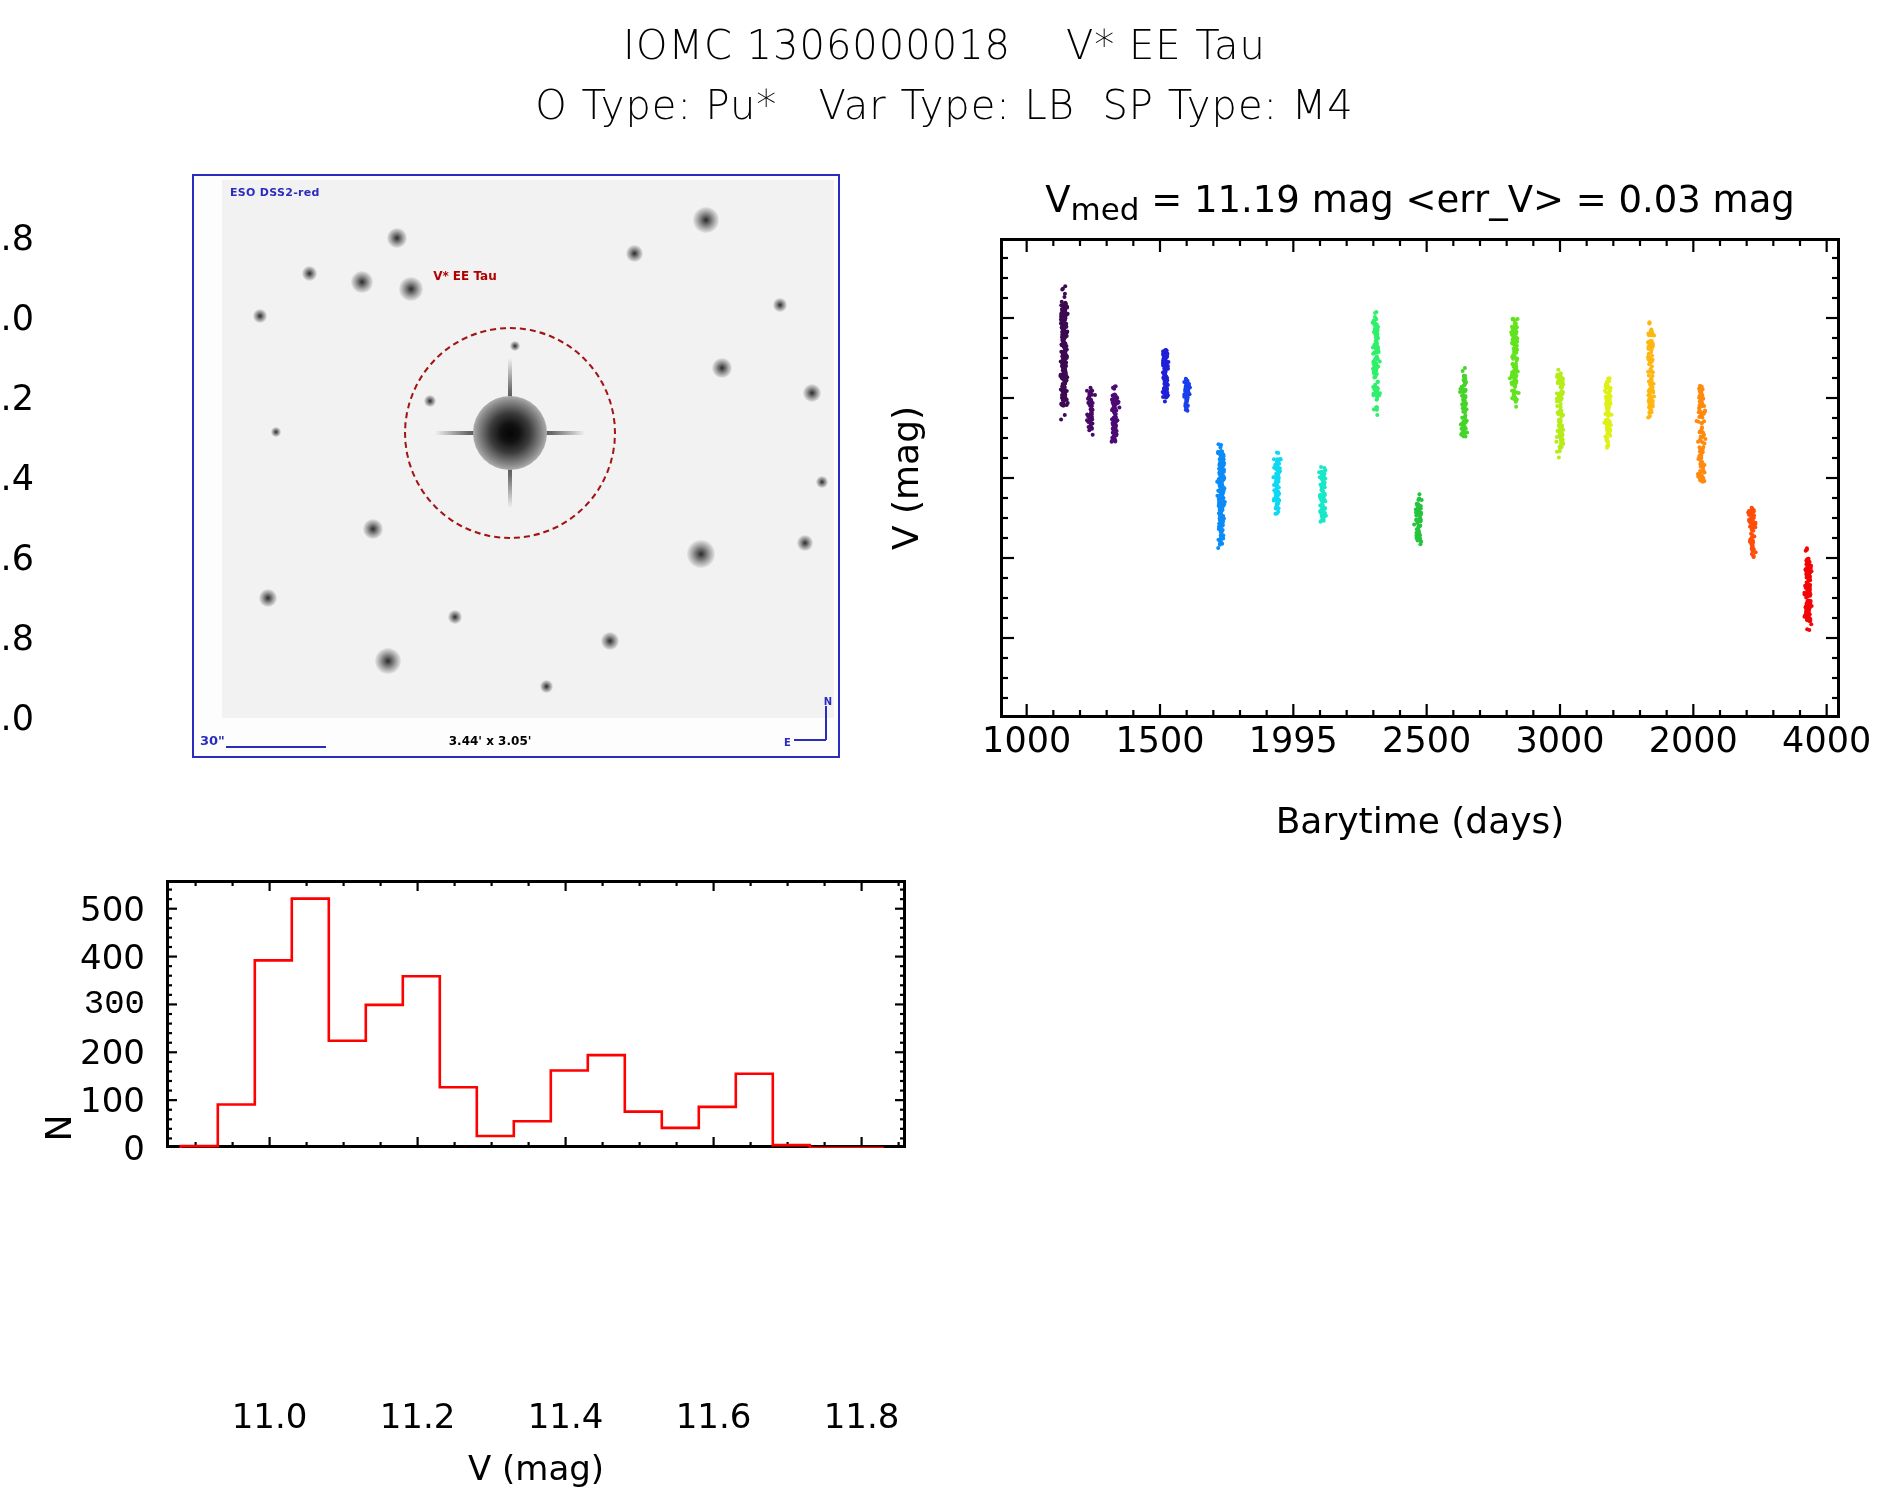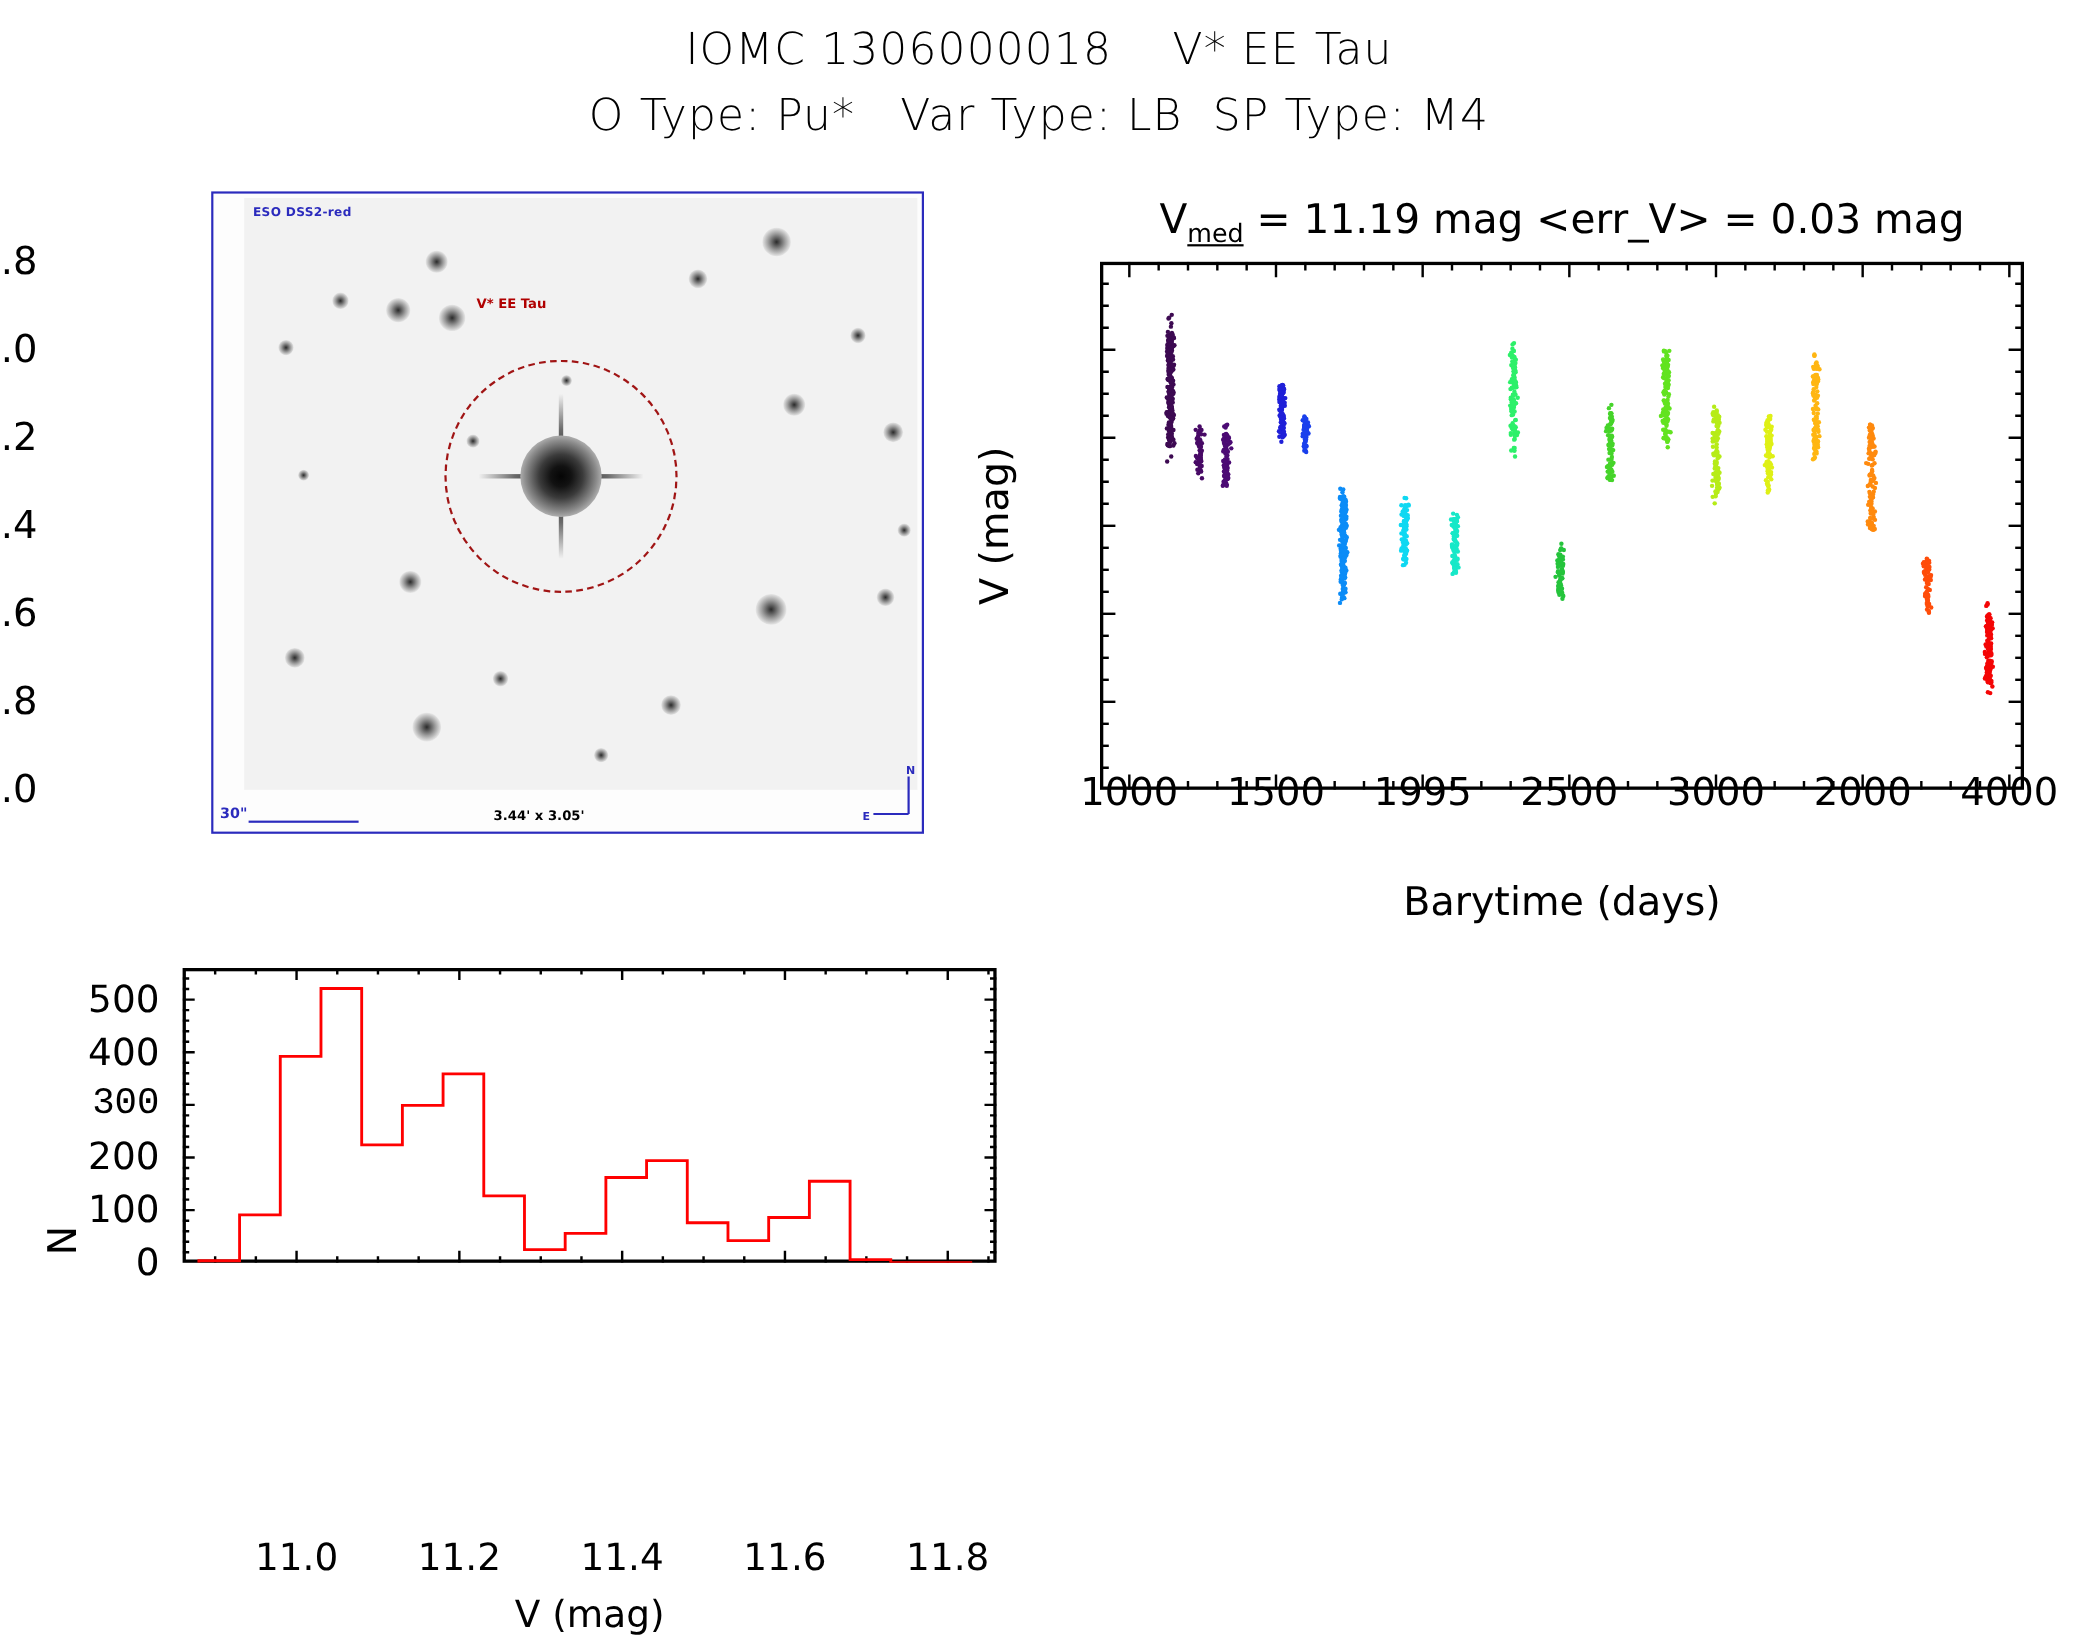--- a/index.html
+++ b/index.html
@@ -31,25 +31,25 @@
   .scale-bar{position:absolute;left:34px;bottom:10px;width:100px;height:0;border-top:2px solid #2b2bbd;}
   .fov-tag{position:absolute;left:46%;bottom:10px;transform:translateX(-50%);color:#000000;font-size:12px;font-weight:bold;white-space:nowrap;}
   .compass{position:absolute;right:10px;bottom:14px;width:42px;height:44px;}
   .compass .n-lab{position:absolute;right:-2px;top:-4px;color:#2b2bbd;font-size:10px;font-weight:bold;}
   .compass .e-lab{position:absolute;left:-4px;bottom:-4px;color:#2b2bbd;font-size:10px;font-weight:bold;}
 
   
   #lc{position:absolute;left:1000px;top:238px;width:840px;height:480px;}
   #lc-frame{position:absolute;inset:0;border:3px solid #000;box-sizing:border-box;background:#fff;}
   #lc-title{position:absolute;left:1000px;top:178px;width:840px;text-align:center;font-size:37px;white-space:nowrap;}
-  #lc-title sub{font-size:23px;text-decoration:underline;}
+  #lc-title sub{font-size:31px;}
   .lc-ylabel{position:absolute;left:905px;top:478px;transform:translate(-50%,-50%) rotate(-90deg);font-size:36px;white-space:nowrap;}
   .lc-xlabel{position:absolute;left:1420px;top:800px;transform:translateX(-50%);font-size:36px;white-space:nowrap;}
   .lc-ytick{position:absolute;right:1855px;font-size:35px;white-space:nowrap;transform:translateY(-50%);}
-  .lc-xtick{position:absolute;top:701px;font-size:35px;transform:translateX(-50%);white-space:nowrap;}
+  .lc-xtick{position:absolute;top:720px;font-size:35px;transform:translateX(-50%);white-space:nowrap;}
 
   
   #hist{position:absolute;left:166px;top:880px;width:740px;height:268px;}
   #hist-frame{position:absolute;inset:0;border:3px solid #000;box-sizing:border-box;background:#fff;}
   .h-ylabel{position:absolute;left:58px;top:1128px;transform:translate(-50%,-50%) rotate(-90deg);font-size:36px;}
   .h-xlabel{position:absolute;left:536px;top:1448px;transform:translateX(-50%);font-size:34px;white-space:nowrap;}
   .h-ytick{position:absolute;right:1744px;font-size:34px;transform:translateY(-50%);white-space:nowrap;}
   .h-xtick{position:absolute;top:1396px;font-size:34px;transform:translateX(-50%);white-space:nowrap;}
   svg{display:block;}
 </style>

